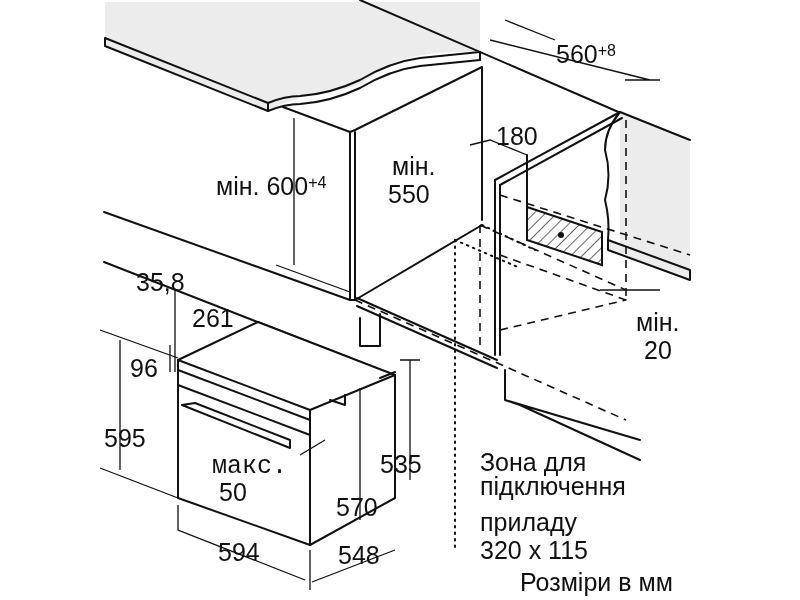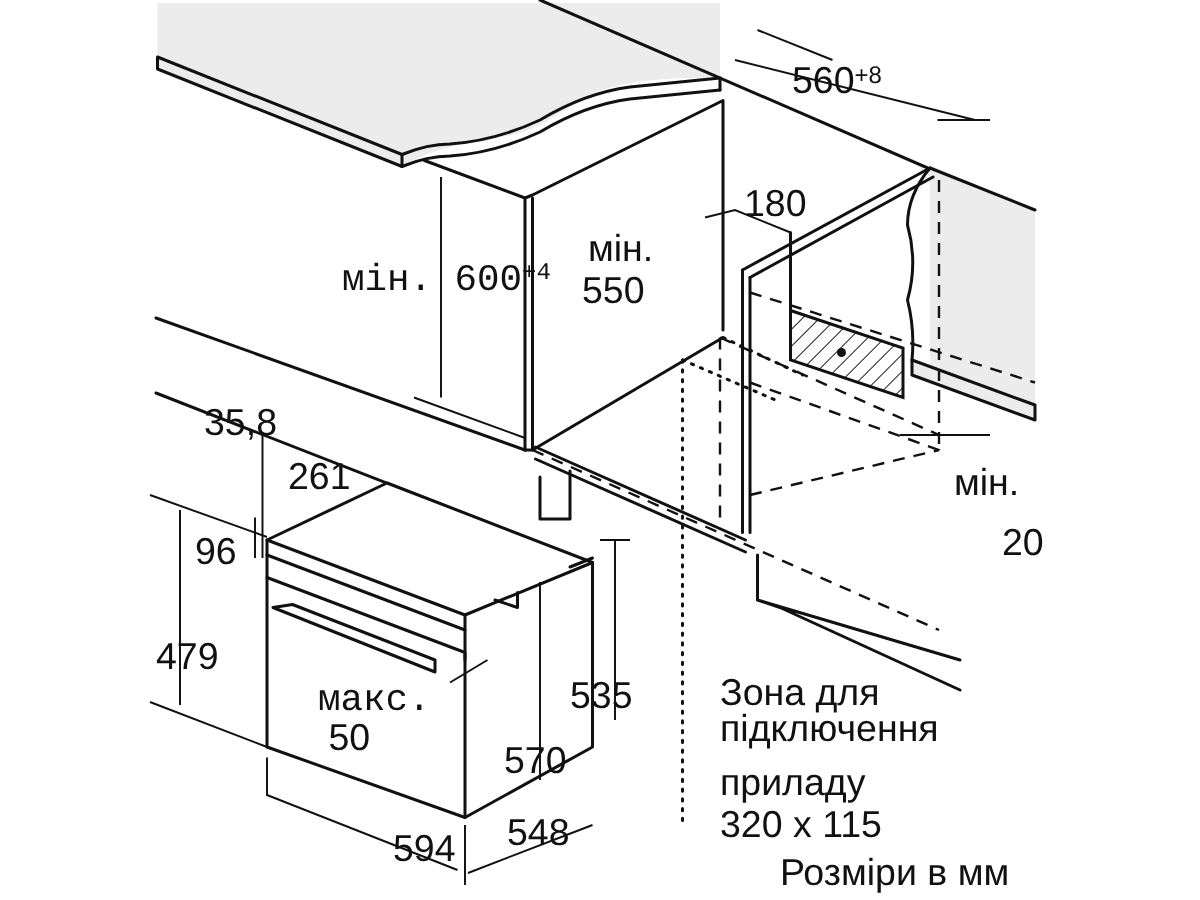--- a/index.html
+++ b/index.html
@@ -90,39 +90,39 @@
     <path class="thin" d="M100 330 L178 358 M100 468 L178 498"></path>
     <path class="thin" d="M410 360 L410 480 M400 360 L420 360"></path>
     <path class="thin" d="M360 388 L360 520"></path>
     <path class="thin" d="M178 505 L178 530 L305 580"></path>
     <path class="thin" d="M310 550 L310 590 M312 582 L395 550"></path>
     <path class="thin" d="M325 440 L300 455"></path>
     <path class="thin" d="M600 290 L660 290"></path>
   </g>
 </svg>
 
-<div class="lbl big" style="left:228px;top:172px;font-family:Liberation Mono, monospace;">
+<div class="lbl big" style="left:216px;top:172px;">
   <span>мін.</span>
   <span>600</span><sup>+4</sup>
 </div>
-<div class="lbl big" style="left:528px;top:40px;">
+<div class="lbl big" style="left:556px;top:40px;">
   <span>560</span><sup>+8</sup>
 </div>
 <div class="lbl big" style="left:392px;top:152px;">мін.</div>
 <div class="lbl big" style="left:388px;top:180px;">550</div>
 <div class="lbl big" style="left:496px;top:122px;">180</div>
 <div class="lbl big" style="left:636px;top:308px;">мін.</div>
-<div class="lbl big" style="left:668px;top:336px;margin-top:12px;">20</div>
+<div class="lbl big" style="left:644px;top:336px;">20</div>
 <div class="lbl big" style="left:136px;top:268px;">35,8</div>
 <div class="lbl big" style="left:192px;top:304px;">261</div>
 <div class="lbl big" style="left:130px;top:354px;">96</div>
-<div class="lbl big" style="left:104px;top:424px;">479</div>
+<div class="lbl big" style="left:104px;top:424px;">595</div>
 <div class="lbl big" style="left:380px;top:414px;margin-top:36px;">535</div>
 <div class="lbl big" style="left:336px;top:465px;margin-top:28px;">570</div>
 <div class="lbl big" style="left:212px;top:452px;font-family:Liberation Mono, monospace;">макс.</div>
 <div class="lbl big" style="left:219px;top:478px;">50</div>
-<div class="lbl big" style="left:218px;top:552px;margin-left:44px;">594</div>
+<div class="lbl big" style="left:218px;top:538px;">594</div>
 <div class="lbl big" style="left:338px;top:541px;">548</div>
 <div class="lbl big" style="left:480px;top:448px;">Зона для</div>
 <div class="lbl big" style="left:480px;top:472px;">підключення</div>
 <div class="lbl big" style="left:480px;top:508px;">приладу</div>
 <div class="lbl big" style="left:480px;top:536px;text-align:center;">320 x 115</div>
 <div class="lbl big" style="left:520px;top:568px;">Розміри в мм</div>
 
 </body></html>

